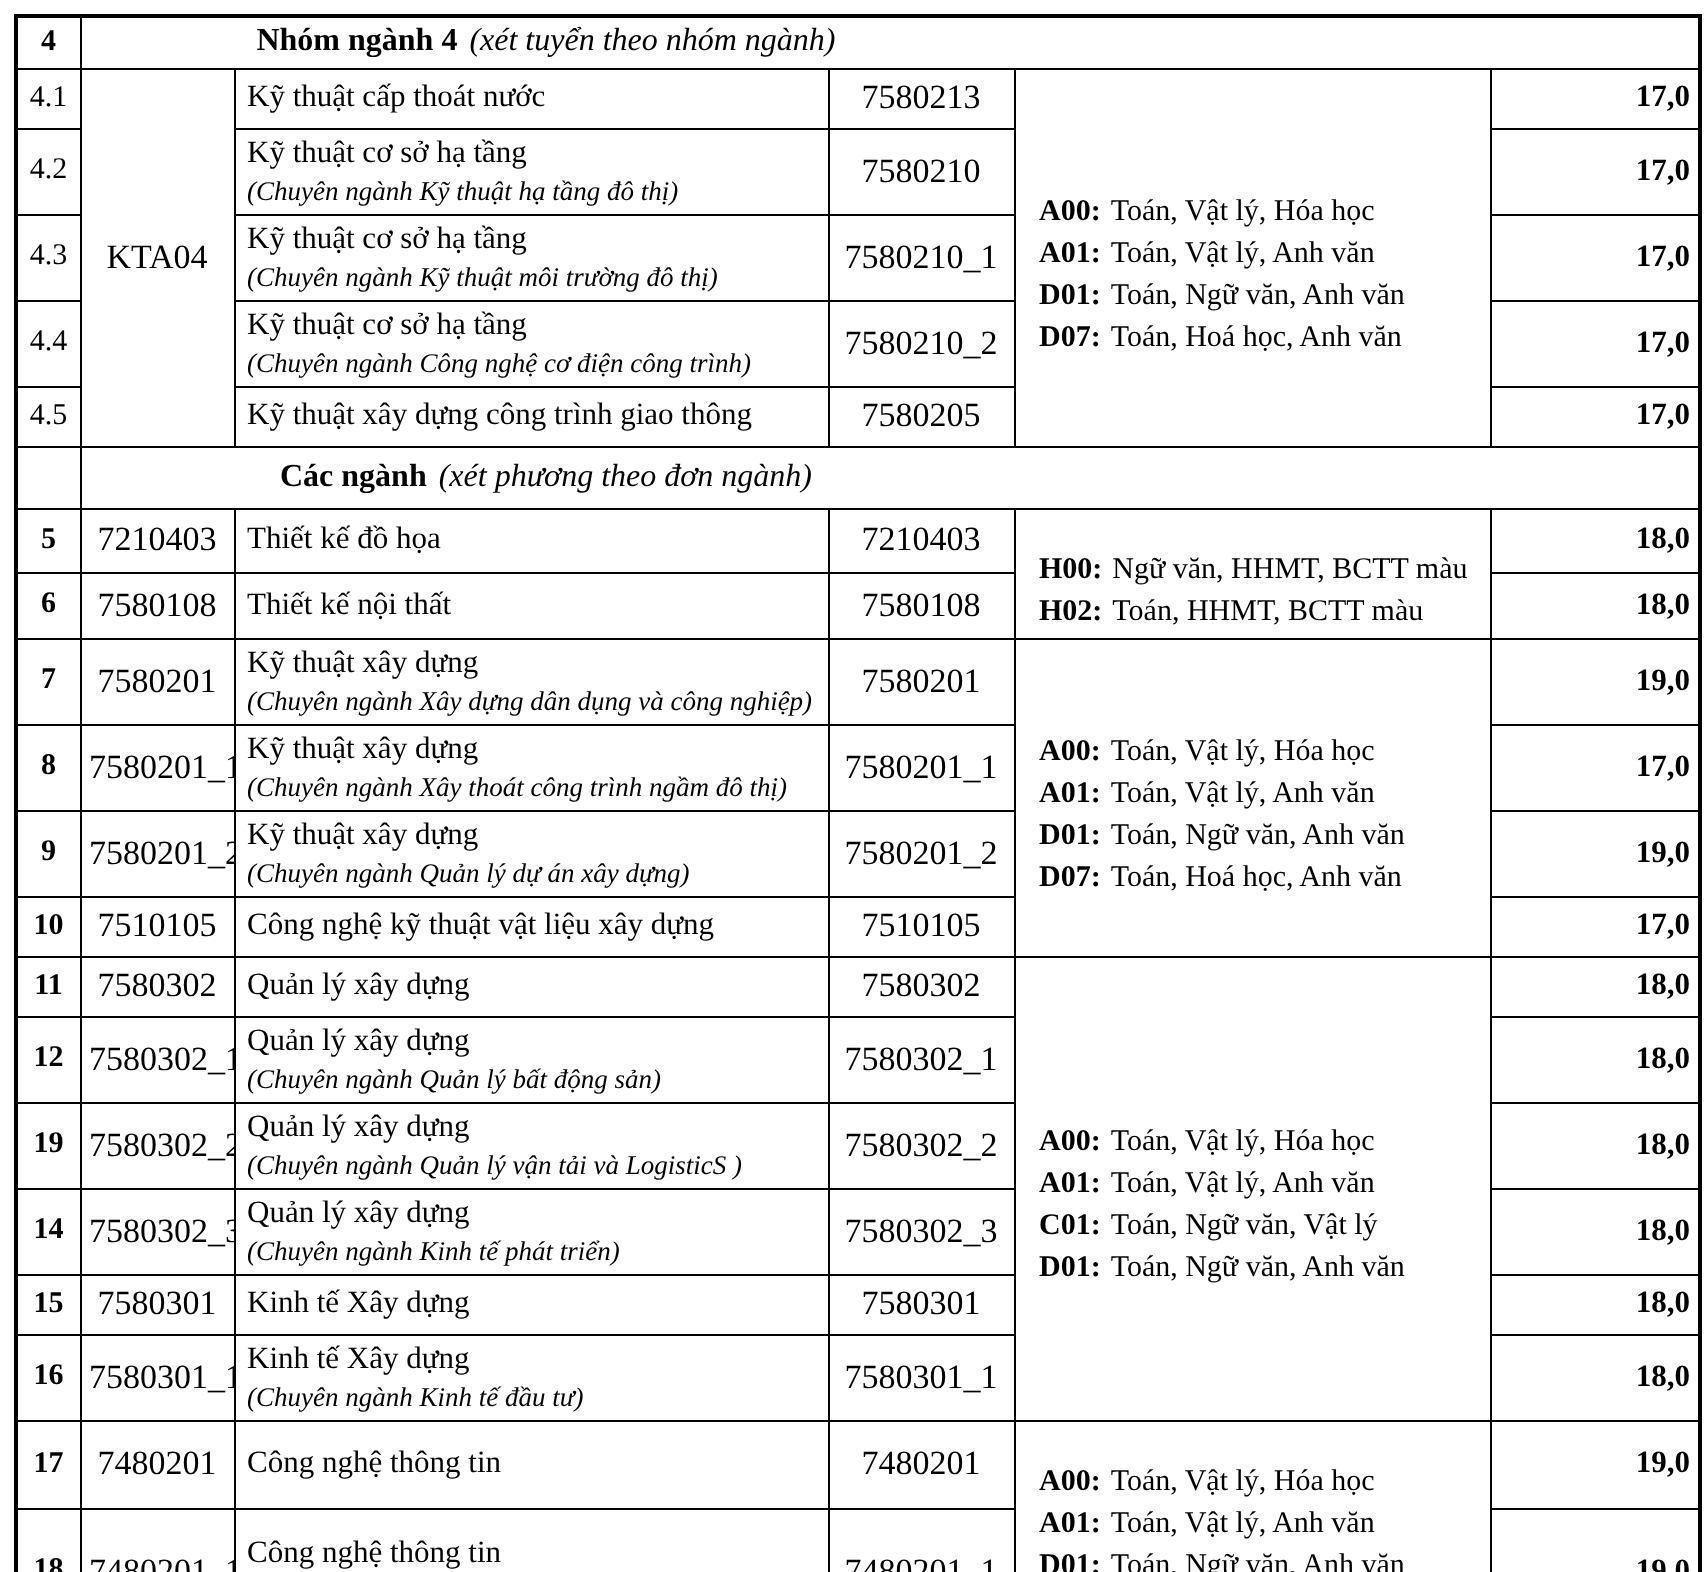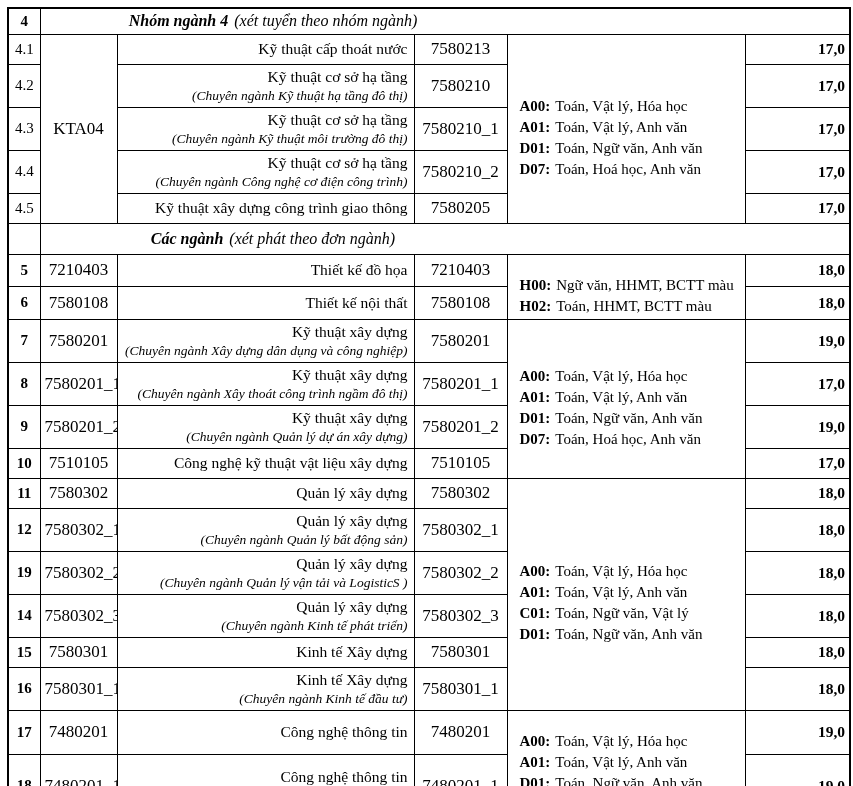--- a/index.html
+++ b/index.html
@@ -10,30 +10,30 @@
     border:2px solid #000; }
   td { border:1px solid #000; padding:1px 4px; vertical-align:middle;
     font-size:15px; overflow:hidden; }
   tr.h1 { height:26px; }
   tr.h2 { height:31px; }
   tr.s  { height:30px; }
   tr.d  { height:43px;margin-top:45px; }
   .c-stt { text-align:center; font-weight:bold; font-size:15px; }
   .c-stt.sm { font-weight:normal; }
   .c-code { text-align:center; font-size:17px; }
-  .c-name { padding:2px 6px;text-align:right; }
+  .c-name { padding:2px 6px; }
   .nm { font-size:15.5px; line-height:20px; }
   .sub { font-style:italic; font-size:13.5px; line-height:17px; }
   .c-combo { padding:20px 6px 2px 12px; }
   .cl { font-size:15px; line-height:21px; white-space:nowrap; }
   .cl b { margin-right:5px; }
   .c-score { text-align:right; font-weight:bold; font-size:15.5px; }
   .c-sec { padding:2px 0; }
   .hdr-wrap { width:465px; text-align:center; font-size:16px; }
-  .hb { font-weight:bold; font-style:italic; margin-right:6px; }
+  .hb { font-weight:bold; margin-right:6px; }
   .hi { font-style:italic; }
 </style>
 </head>
 <body>
 
 <div class="wrap">
 <table>
   <colgroup>
     <col style="width:32px">
         <col style="width:77px">
@@ -98,21 +98,21 @@
     <td class="c-name">
             <div class="nm">Kỹ thuật xây dựng công trình giao thông</div>
           </td>
     <td class="c-code">7580205</td>
     <td class="c-score">17,0</td>
   </tr>
 
   <tr class="h2">
     <td class="c-stt"></td>
     <td class="c-sec" colspan="5">
-      <div class="hdr-wrap"><span class="hb">Các ngành</span><span class="hi">(xét phát theo đơn ngành)</span></div>
+      <div class="hdr-wrap"><span class="hb">Các ngành</span><span class="hi">(xét phương theo đơn ngành)</span></div>
     </td>
   </tr>
 
   <tr class="s">
     <td class="c-stt">5</td>
     <td class="c-code">7210403</td>
     <td class="c-name">
             <div class="nm">Thiết kế đồ họa</div>
           </td>
     <td class="c-code">7210403</td>

